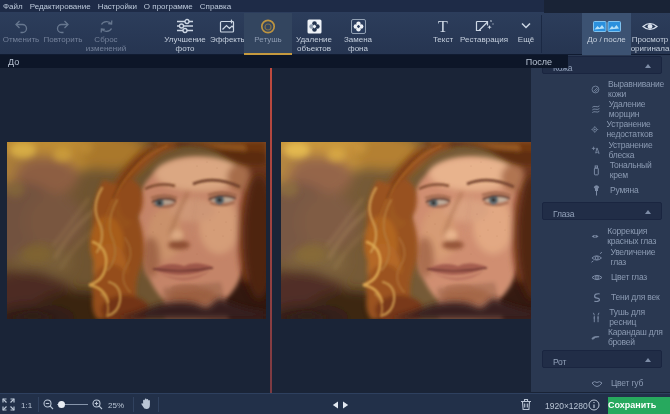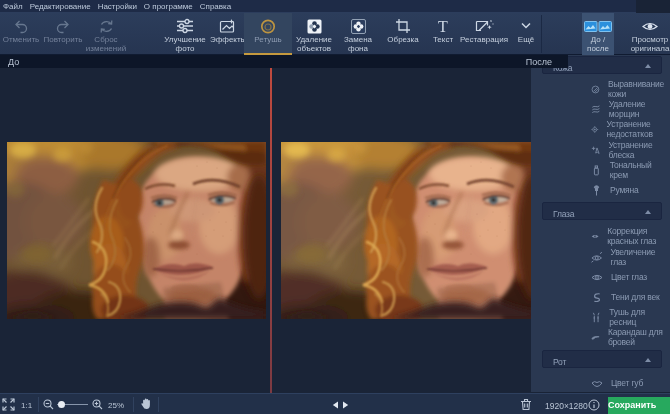--- a/index.html
+++ b/index.html
@@ -1,21 +1,21 @@
 <!DOCTYPE html>
 <html><head>
 <meta charset="utf-8">
 <style>
   * { margin:0; padding:0; box-sizing:border-box; }
   html,body { width:670px; height:414px; overflow:hidden; }
   body { font-family:"Liberation Sans", sans-serif; position:relative; background:#192336; }
   .abs { position:absolute; }
 
   
-  #menubar { position:absolute; left:0; top:0; width:636px; height:13px;
+  #menubar { position:absolute; left:0; top:0; width:544px; height:13px;
     background:#1e2b47; border-bottom:1px solid #2c3d5c; color:#bdc9da;
     font-size:8px; display:flex; align-items:center; }
   #menubar span { margin-left:7px; }
   #menubar span:first-child { margin-left:3px; }
 
   
   #toolbar { position:absolute; left:0; top:13px; width:670px; height:42px;
     background:linear-gradient(#2c3d5b, #263551); border-bottom:1px solid #101b31; }
   .tbtn { position:absolute; top:0; height:42px; text-align:center; color:#c5cfdd; font-size:8px; line-height:8.5px; }
   .tbtn .ticon { height:20px; margin-top:3px; display:flex; align-items:center; justify-content:center; }
@@ -135,28 +135,20 @@
           <rect x="0.5" y="0.5" width="14" height="14" rx="1.5" fill="#2c3e5e" stroke="#aebccd" stroke-width="0.8"></rect>
           <g fill="#eef2f7">
             <circle cx="7.5" cy="4.8" r="2.2"></circle>
             <circle cx="4.8" cy="7.5" r="2.2"></circle>
             <circle cx="10.2" cy="7.5" r="2.2"></circle>
             <circle cx="7.5" cy="10.2" r="2.2"></circle>
           </g>
           <path d="M7.5 5.8 L9.2 7.5 L7.5 9.2 L5.8 7.5 Z" fill="#2c3e5e"></path>
         </svg>
     </div>Замена<br>фона</div>
-  <div class="tbtn" style="left:384px;width:38px"><div class="ticon">
-    <svg width="16" height="16" viewBox="0 0 16 16">
-          <g stroke="#cdd7e4" fill="none" stroke-width="1.3">
-            <path d="M4 1 v11 h11"></path>
-            <path d="M1 4 h11 v11"></path>
-          </g>
-        </svg>
-    </div>Обрезка</div>
   <div class="tbtn" style="left:426px;width:34px"><div class="ticon">
     <svg width="16" height="16" viewBox="0 0 16 16">
           <text x="8" y="13.5" text-anchor="middle" font-family="Liberation Serif" font-size="16" fill="#cdd7e4">T</text>
         </svg>
     </div>Текст</div>
   <div class="tbtn" style="left:460px;width:48px"><div class="ticon">
     <svg width="19" height="16" viewBox="0 0 19 16">
           <g stroke="#cdd7e4" fill="none" stroke-width="1.2">
             <path d="M1.5 3.5 h11 v4 M6 12.5 h-4.5 v-9"></path>
             <path d="M4 12.5 l8.5 -8.5"></path>
@@ -164,21 +156,21 @@
             <path d="M15.5 2.5 l1 1 M17.5 6 l1 0"></path>
           </g>
         </svg>
     </div>Реставрация</div>
   <div class="tbtn" style="left:512px;width:28px"><div class="ticon">
     <svg width="12" height="8" viewBox="0 0 12 8">
           <path d="M2 1.5 L6 5.5 L10 1.5" stroke="#cdd7e4" fill="none" stroke-width="1.5"></path>
         </svg>
     </div>Ещё</div>
   <div class="tsep" style="left:541px"></div>
-  <div class="tbtn" style="left:582px;width:32px;background:#3c5272"><div class="ticon">
+  <div class="tbtn" style="left:582px;width:49px;background:#3c5272"><div class="ticon">
     <svg width="28" height="11" viewBox="0 0 28 11">
           <g>
             <rect x="0.5" y="0.5" width="12.5" height="10" rx="1" fill="#2b90dd" stroke="#7fc2ef" stroke-width="1"></rect>
             <path d="M1.5 8.5 l3 -3.5 l2 2 l2.5 -3 l2.5 3.5 z" fill="#b5e0f8"></path>
             <rect x="15" y="0.5" width="12.5" height="10" rx="1" fill="#2b90dd" stroke="#7fc2ef" stroke-width="1"></rect>
             <path d="M16 8.5 l3 -3.5 l2 2 l2.5 -3 l2.5 3.5 z" fill="#b5e0f8"></path>
           </g>
         </svg>
     </div>До / после</div>
   <div class="tbtn" style="left:630px;width:40px"><div class="ticon">

